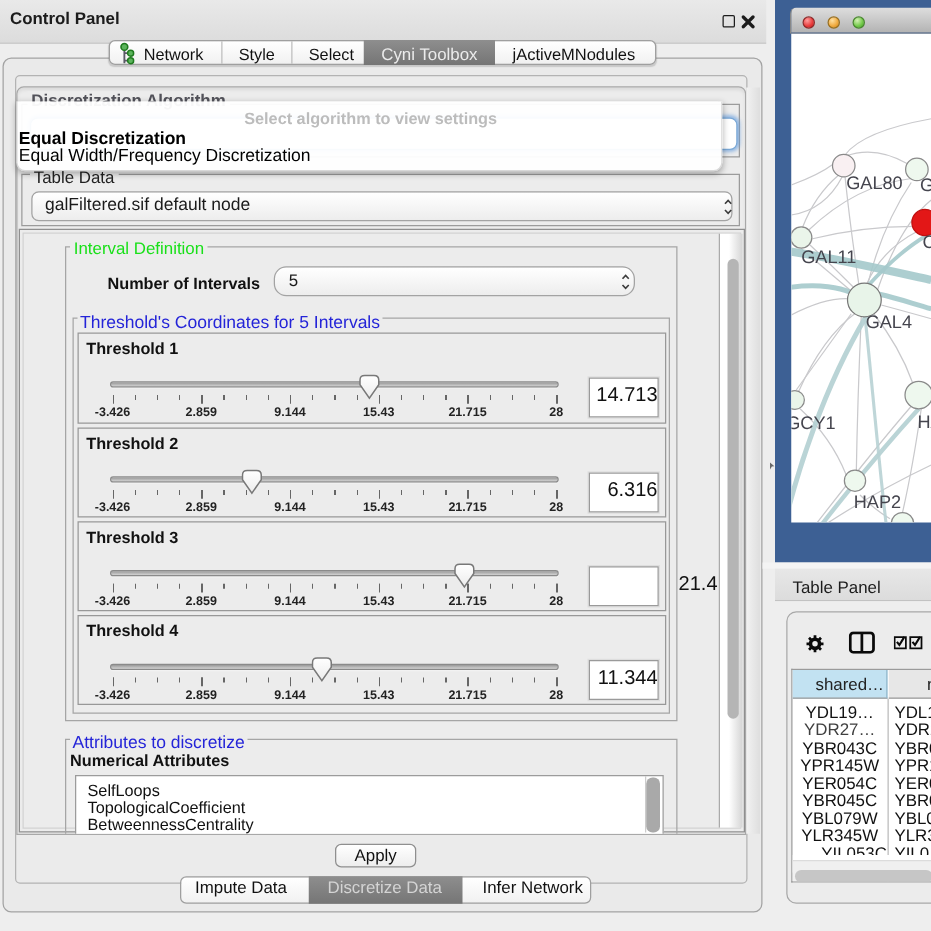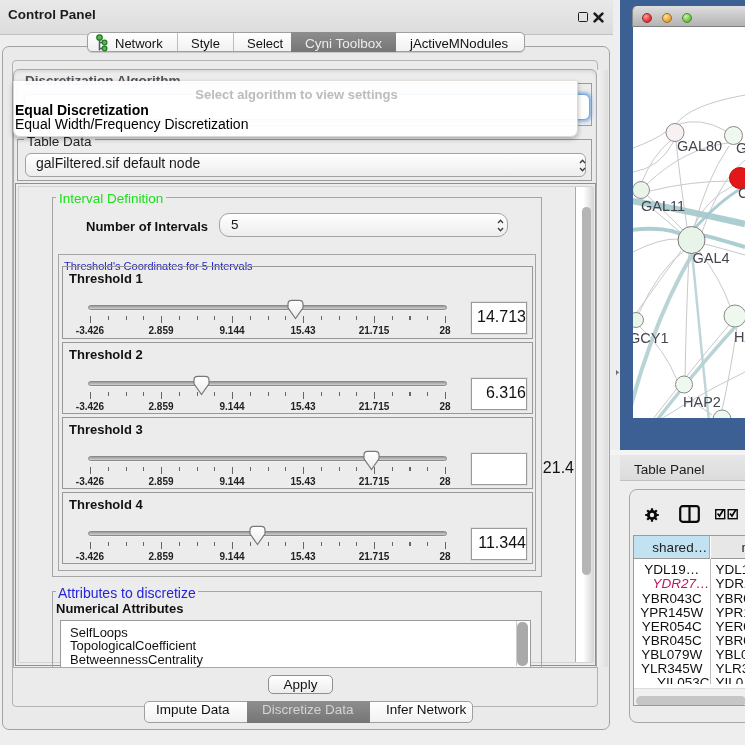--- a/index.html
+++ b/index.html
@@ -70,21 +70,21 @@
   <span class="abs" style="left:56px;top:191px;font-size:13.5px;color:#19e019;background:#ececec;padding:0 3px;">Interval Definition</span>
 
   <span class="abs" style="left:86px;top:219px;font-size:13px;font-weight:bold;color:#111;">Number of Intervals</span>
   <div class="abs" style="left:219px;top:213px;width:289px;height:24px;background:linear-gradient(#ffffff,#ededed);border:1px solid #a3a3a3;border-radius:10px;"></div>
   <span class="abs" style="left:231px;top:217px;font-size:13.5px;color:#1a1a1a;">5</span>
   <svg class="abs" style="left:497px;top:218.5px;" width="7" height="13" viewBox="0 0 7 13">
     <path d="M1,4 L3.5,1.3 L6,4 M1,9 L3.5,11.7 L6,9" stroke="#3c3c3c" stroke-width="1.3" fill="none"></path>
   </svg>
 
   <div class="abs" style="left:58px;top:254px;width:478px;height:317px;border:1px solid #a5a5a5;"></div>
-  <span class="abs" style="left:62px;top:260px;font-size:11px;color:#2424d8;background:#ececec;padding:0 2px;">Threshold's Coordinates for 5 Intervals</span>
+  <span class="abs" style="left:62px;top:249px;font-size:14px;color:#2424d8;background:#ececec;padding:0 2px;">Threshold's Coordinates for 5 Intervals</span>
 
   <div class="abs" style="left:62px;top:266px;width:471px;height:73px;border:1px solid #989898;">
     <span class="abs" style="left:6px;top:3.5px;font-size:13px;font-weight:bold;color:#111;">Threshold 1</span>
     <div class="abs" style="left:25px;top:38px;width:359px;height:5px;background:linear-gradient(#989898,#d2d2d2);border:1px solid #8a8a8a;border-radius:3px;box-shadow:0 1px 0 #f2f2f2;"></div>
     <div class="abs" style="left:27px;top:49px;width:357px;height:4px;background:repeating-linear-gradient(to right,#666 0,#666 1px,transparent 1px,transparent 17.75px);"></div>
     <div class="abs" style="left:27px;top:49px;width:357px;height:7px;background:repeating-linear-gradient(to right,#666 0,#666 1px,transparent 1px,transparent 71px);"></div>
     <span class="abs" style="left:27px;top:58px;transform:translateX(-50%);font-size:10px;font-weight:bold;color:#222;">-3.426</span>
     <span class="abs" style="left:98px;top:58px;transform:translateX(-50%);font-size:10px;font-weight:bold;color:#222;">2.859</span>
     <span class="abs" style="left:169px;top:58px;transform:translateX(-50%);font-size:10px;font-weight:bold;color:#222;">9.144</span>
     <span class="abs" style="left:240px;top:58px;transform:translateX(-50%);font-size:10px;font-weight:bold;color:#222;">15.43</span>
@@ -289,21 +289,21 @@
   <rect x="13.2" y="1.7" width="9" height="9" fill="none" stroke="#0a0a0a" stroke-width="1.4"></rect>
   <path d="M15,5.5 L17,8 L21,1.5" stroke="#0a0a0a" stroke-width="1.7" fill="none"></path>
 </svg>
 
 <div class="abs" style="left:633px;top:535px;width:112px;height:171px;background:#ffffff;border:1px solid #9b9b9b;border-right:none;overflow:hidden;">
   <div class="abs" style="left:0;top:0;width:75.5px;height:23px;background:#c2e2f2;border-right:1px solid #8fb6ca;border-bottom:1px solid #999;text-align:center;text-indent:17px;font-size:13.5px;color:#222;line-height:23px;">shared…</div>
   <div class="abs" style="left:76.5px;top:0;width:36px;height:23px;background:#e7e7e7;border-bottom:1px solid #999;font-size:13.5px;color:#222;line-height:23px;"><span style="margin-left:31px;">na</span></div>
   <div class="abs" style="left:75.5px;top:23px;width:1px;height:148px;background:#bbbbbb;"></div>
   <div class="abs" style="left:0;top:26.3px;width:75.5px;text-align:center;font-size:13.5px;color:#111;">YDL19…</div>
   <div class="abs" style="left:81.5px;top:26.3px;font-size:13.5px;color:#111;white-space:nowrap;">YDL1</div>
-  <div class="abs" style="left:0;top:40.4px;width:75.5px;text-align:right;font-size:13.5px;color:#be185d;font-style:italic;">YDR27…</div>
+  <div class="abs" style="left:0;top:40.4px;width:75.5px;text-align:center;font-size:13.5px;color:#404040;">YDR27…</div>
   <div class="abs" style="left:81.5px;top:40.4px;font-size:13.5px;color:#111;white-space:nowrap;">YDR2</div>
   <div class="abs" style="left:0;top:54.5px;width:75.5px;text-align:center;font-size:13.5px;color:#111;">YBR043C</div>
   <div class="abs" style="left:81.5px;top:54.5px;font-size:13.5px;color:#111;white-space:nowrap;">YBR0</div>
   <div class="abs" style="left:0;top:68.5px;width:75.5px;text-align:center;font-size:13.5px;color:#111;">YPR145W</div>
   <div class="abs" style="left:81.5px;top:68.5px;font-size:13.5px;color:#111;white-space:nowrap;">YPR1</div>
   <div class="abs" style="left:0;top:82.6px;width:75.5px;text-align:center;font-size:13.5px;color:#111;">YER054C</div>
   <div class="abs" style="left:81.5px;top:82.6px;font-size:13.5px;color:#111;white-space:nowrap;">YER0</div>
   <div class="abs" style="left:0;top:96.7px;width:75.5px;text-align:center;font-size:13.5px;color:#111;">YBR045C</div>
   <div class="abs" style="left:81.5px;top:96.7px;font-size:13.5px;color:#111;white-space:nowrap;">YBR0</div>
   <div class="abs" style="left:0;top:110.8px;width:75.5px;text-align:center;font-size:13.5px;color:#111;">YBL079W</div>

